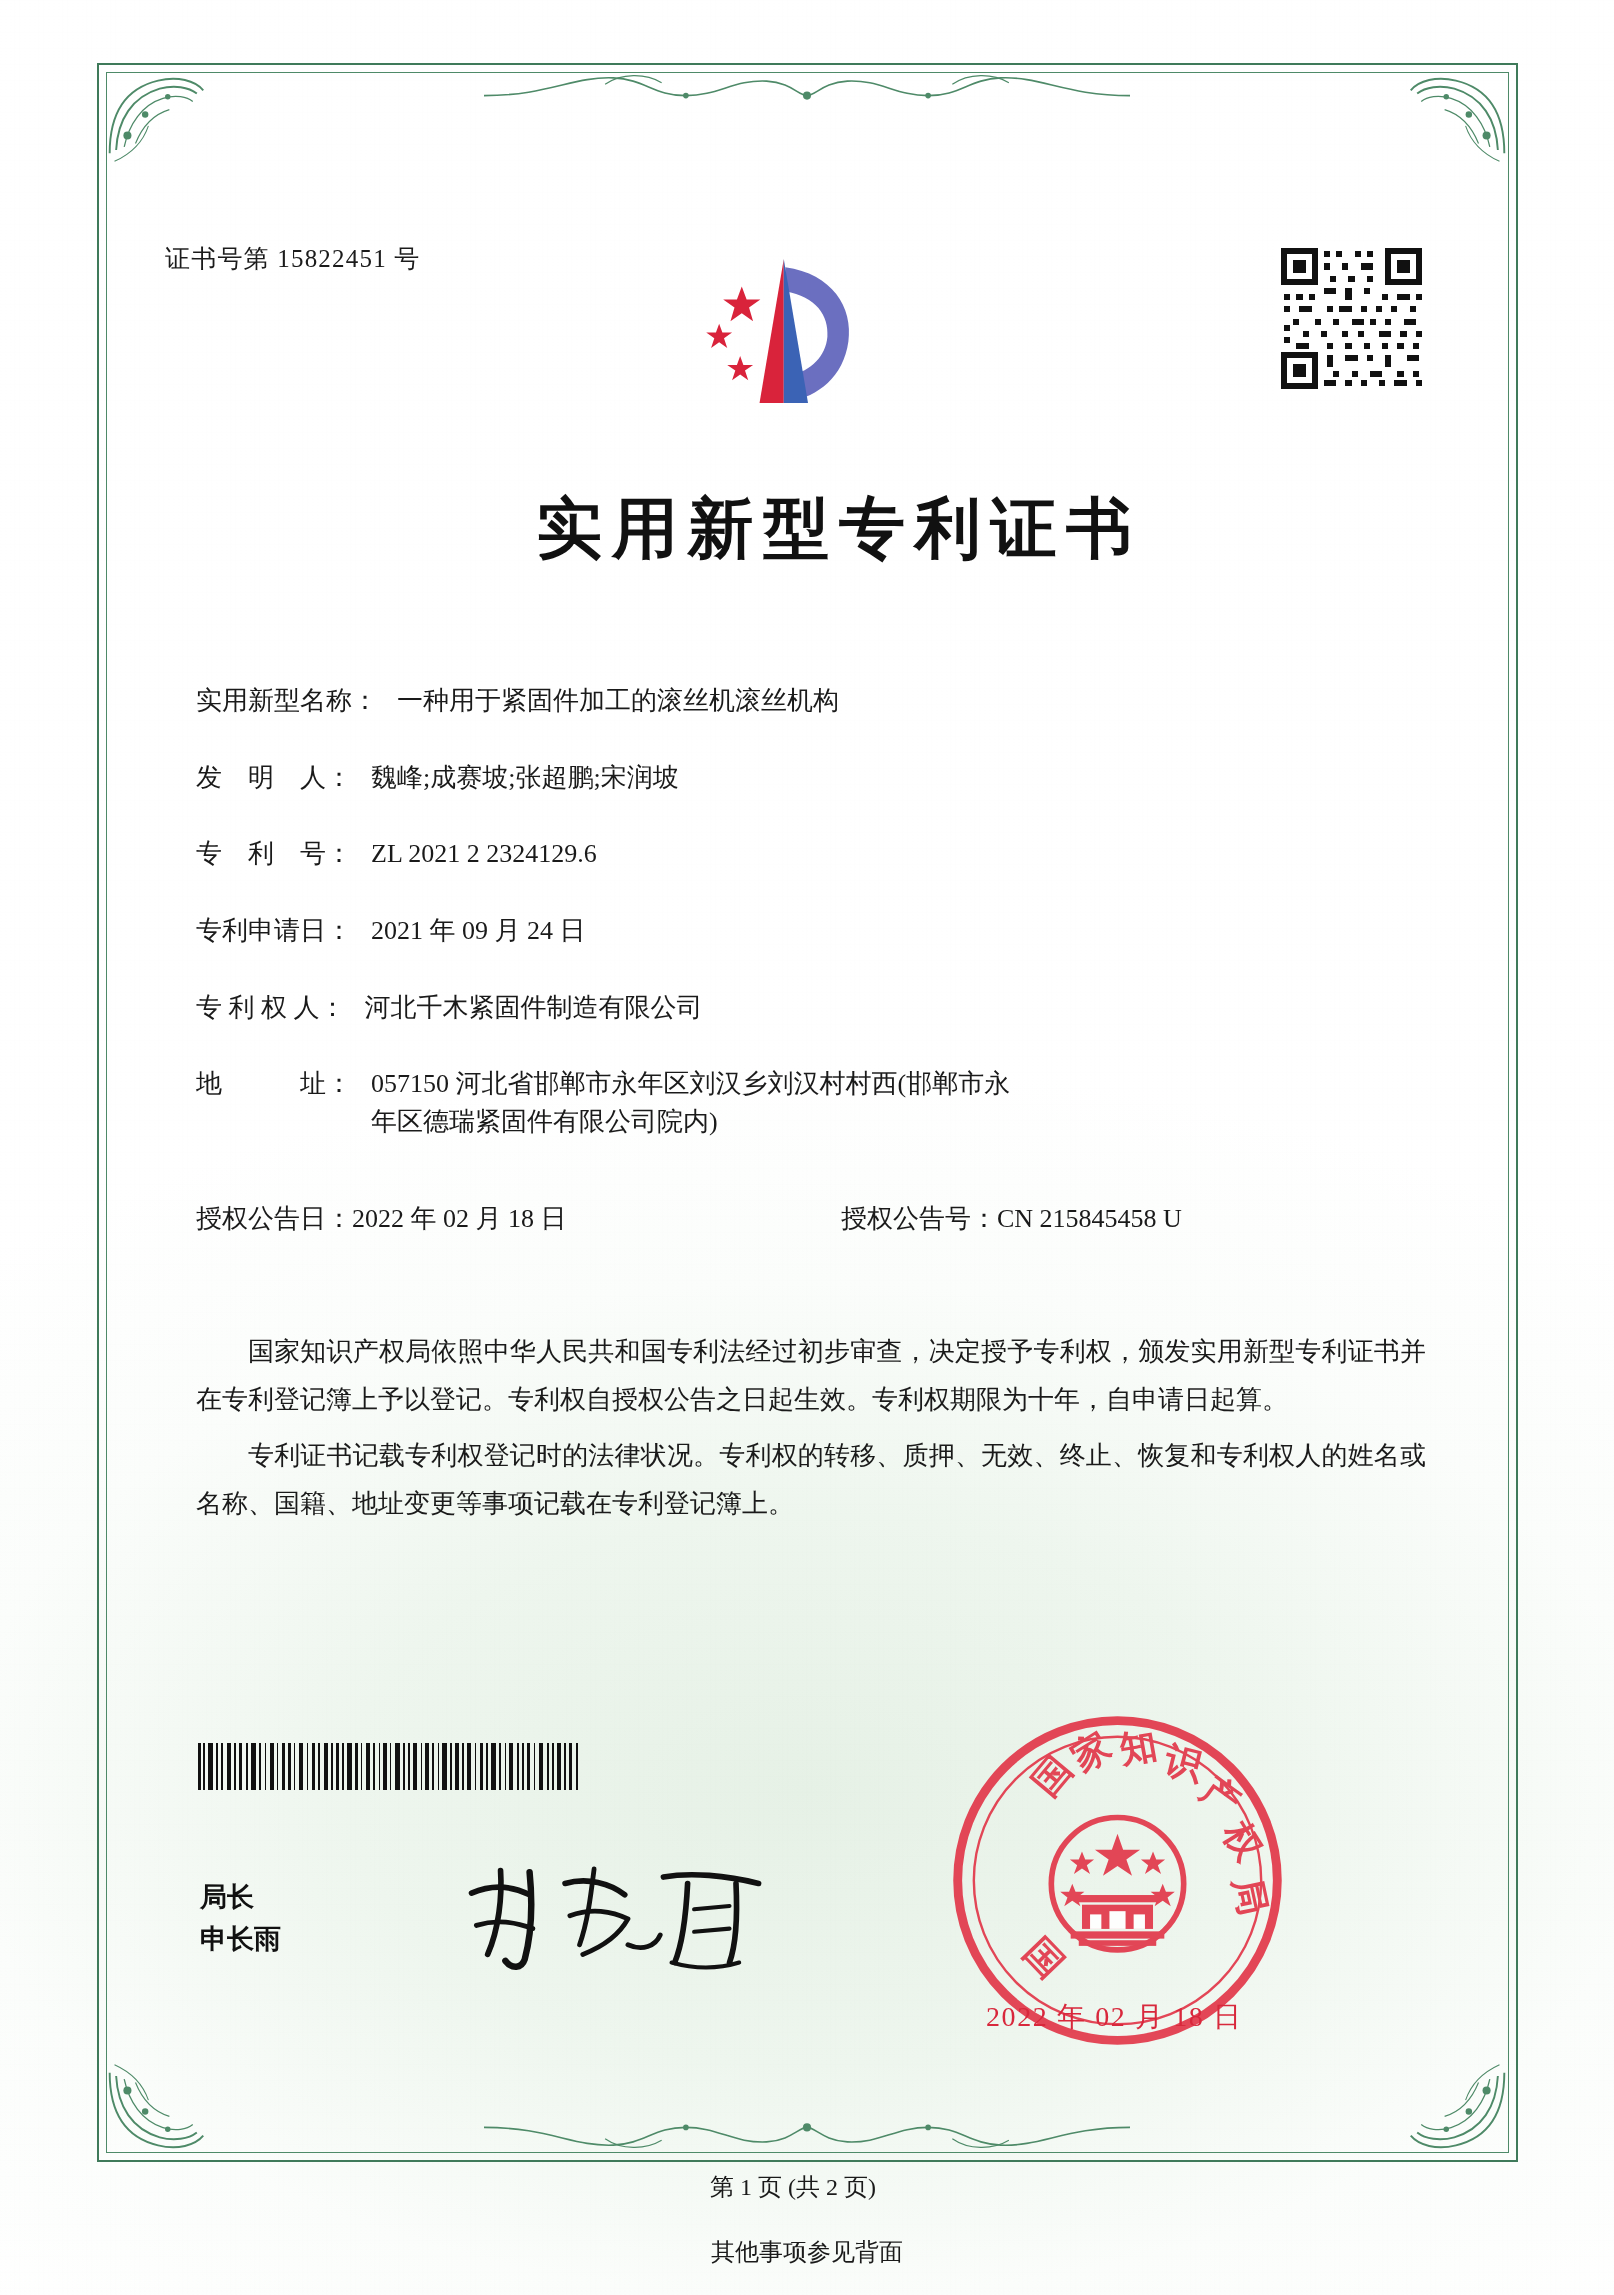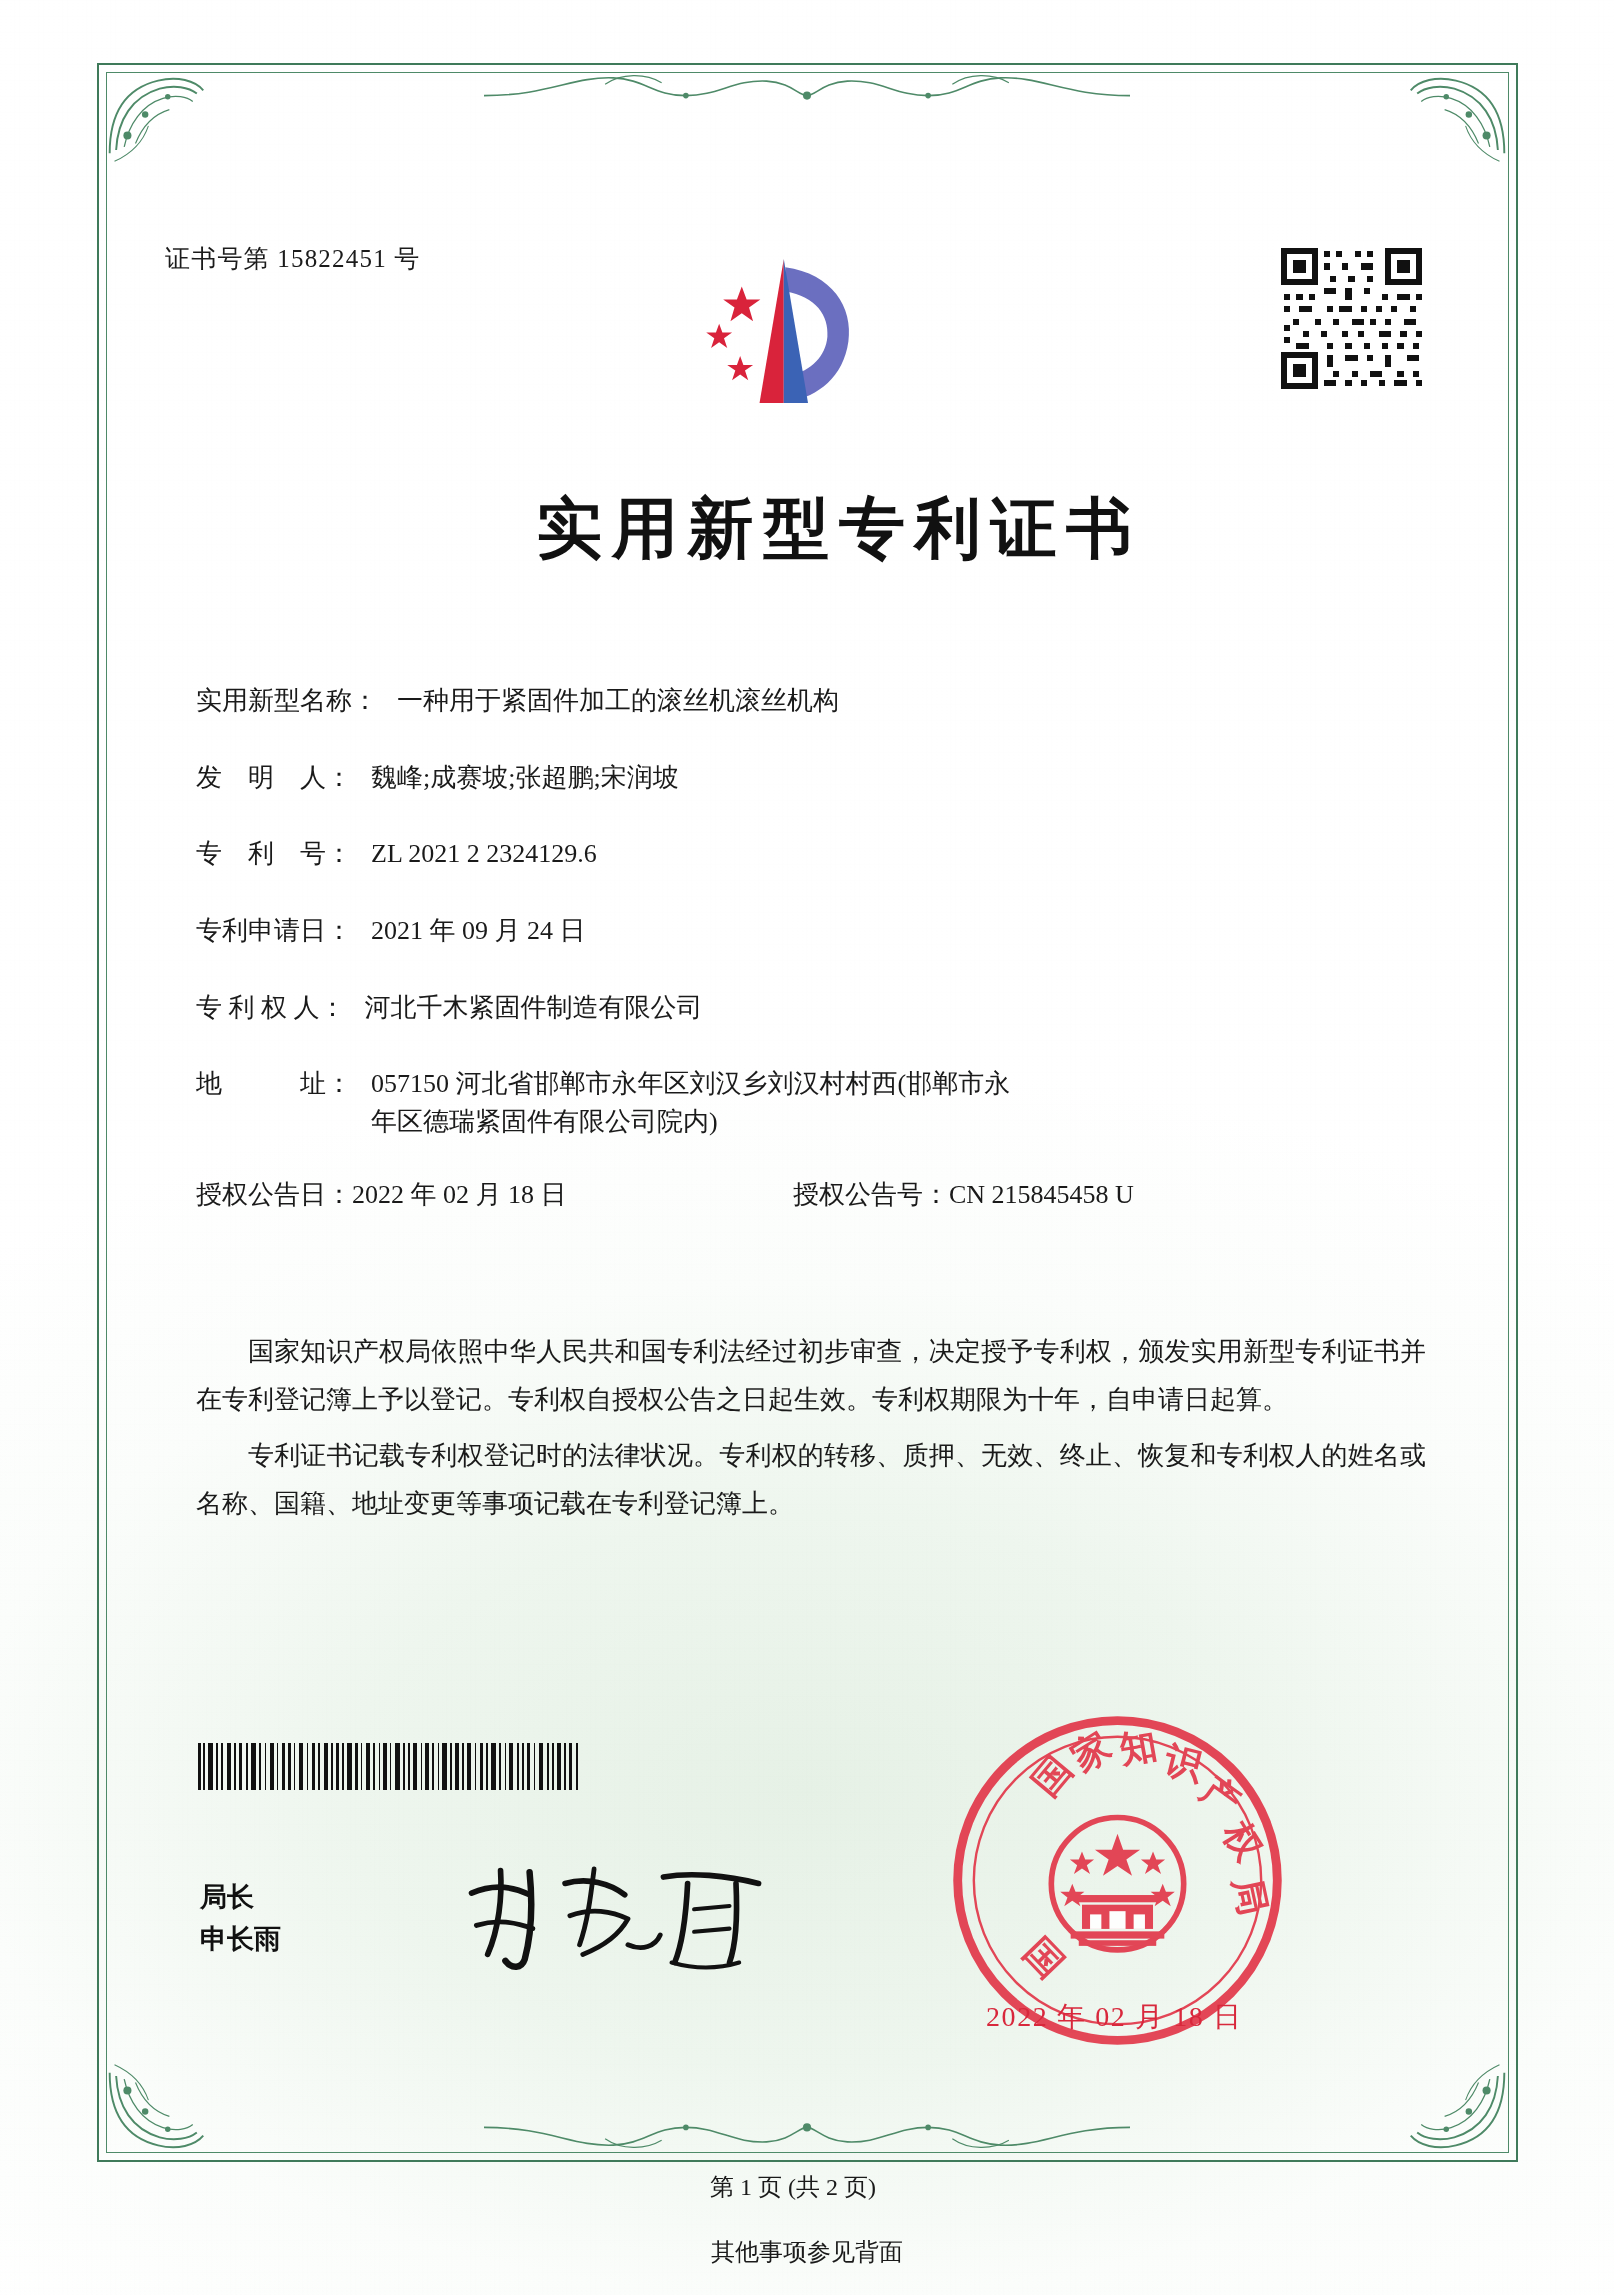--- a/index.html
+++ b/index.html
@@ -139,22 +139,22 @@
     white-space: pre-wrap;
   }
   .field-row.tight { margin-bottom: 36px; justify-content: flex-end; }
 
   .grant-row {
     display: flex;
     align-items: baseline;
     font-size: 26px;
     margin-bottom: 16px;
   }
-  .grant-left { flex: 0 0 597px; }
-  .grant-right { flex: 1 1 auto; }
+  .grant-left { flex: 0 0 597px; margin-top: 24px; }
+  .grant-right { flex: 1 1 auto; margin-left: 48px; }
 
   
   .paras {
     position: absolute;
     left: 196px; top: 1328px;
     width: 1235px;
     font-size: 26px;
     line-height: 1.85;
     color: #1a1a1a;
     text-align: justify;

